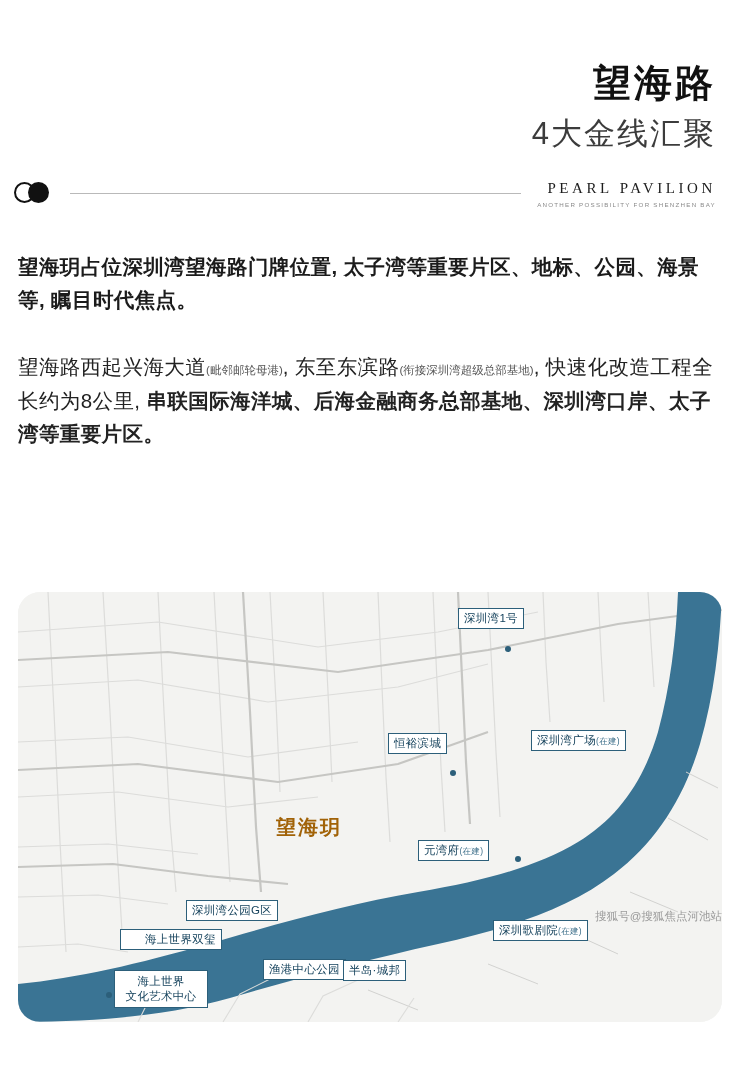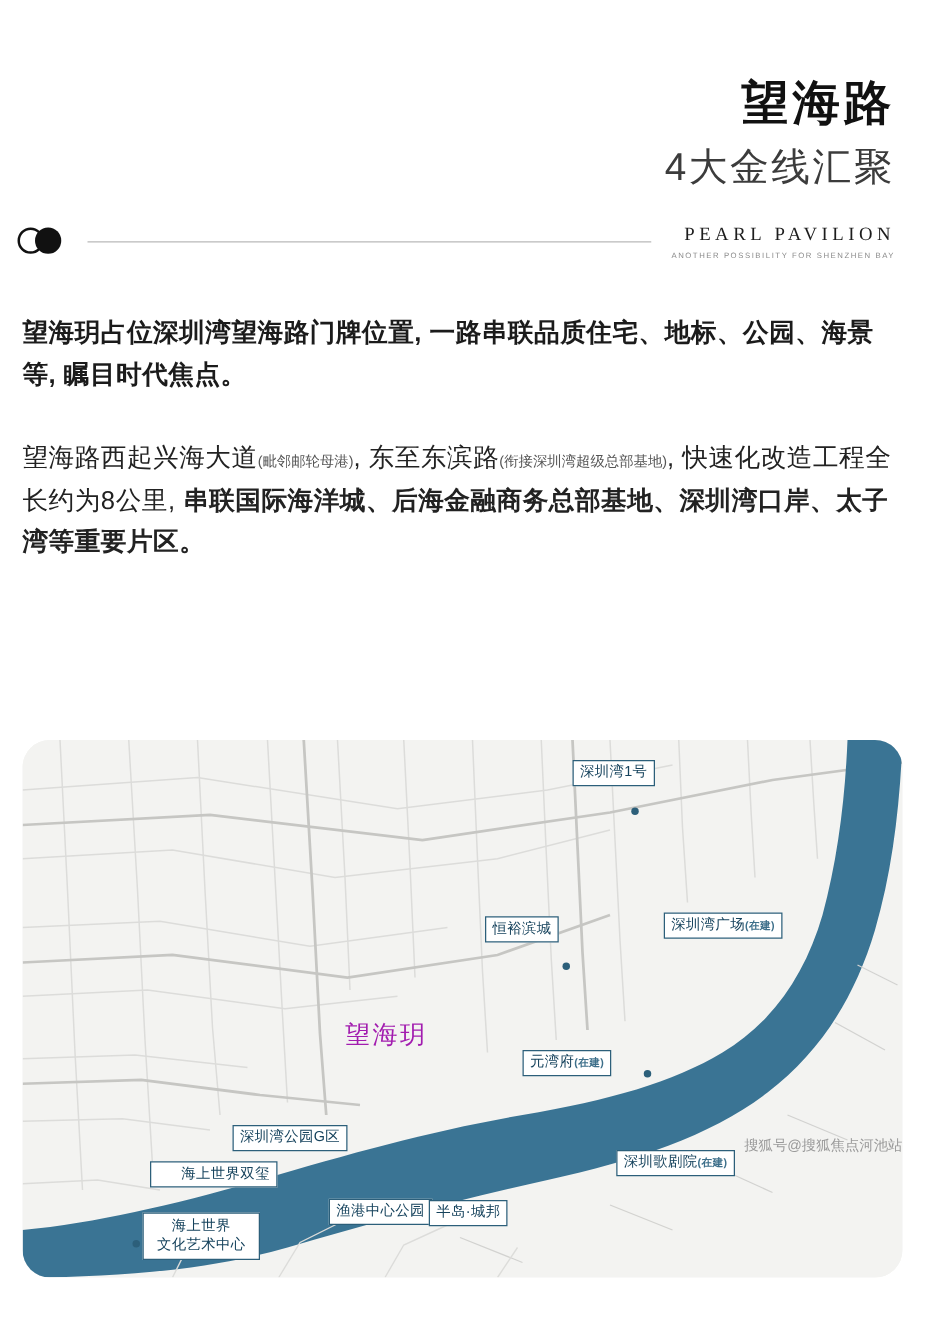--- a/index.html
+++ b/index.html
@@ -153,40 +153,39 @@
     color: #15425c;
     font-size: 11.5px;
     line-height: 1.15;
     padding: 3px 5px;
     white-space: nowrap;
     letter-spacing: 0.3px;
   }
   .poi .sub {
     font-size: 8.5px;
     color: #3d6f8a;
-    font-weight: bold;
   }
   .poi.two-line {
     white-space: normal;
     text-align: center;
     line-height: 1.3;
   }
   .poi-dot {
     position: absolute;
     width: 6px;
     height: 6px;
     border-radius: 50%;
     background: #2c5f7a;
   }
 
   .project-label {
     position: absolute;
     font-size: 20px;
-    font-weight: normal;
-    color: #a21caf;
+    font-weight: bold;
+    color: #a16207;
     letter-spacing: 2px;
   }
 
   
   .footer {
     position: absolute;
     right: 18px;
     bottom: 16px;
     display: flex;
     align-items: center;
@@ -212,21 +211,21 @@
     </div>
     <div class="brand-rule"></div>
     <div class="brand-text">
       <div class="brand-name">PEARL PAVILION</div>
       <div class="brand-tagline">ANOTHER POSSIBILITY FOR SHENZHEN BAY</div>
     </div>
   </div>
 
   <div class="copy">
     <p class="para lead">
-      <span>望海玥占位深圳湾望海路门牌位置, 一路串联品质住宅、地标、公园、海景</span><span class="b">等, 瞩目时代焦点。</span>
+      <span>望海玥占位深圳湾望海路门牌位置, 太子湾等重要片区、地标、公园、海景</span><span class="b">等, 瞩目时代焦点。</span>
     </p>
     <p class="para second">
       <span>望海路西起兴海大道</span><span class="small">(毗邻邮轮母港)</span><span>, 东至东滨路</span><span class="small">(衔接深圳湾超级总部基地)</span><span>, 快速化改造工程全长约为8公里, </span><span class="b">串联国际海洋城、后海金融商务总部基地、深圳湾口岸、太子湾等重要片区。</span>
     </p>
   </div>
 
   <div class="map-wrap">
     <svg class="map-svg" viewBox="0 0 704 430" preserveAspectRatio="none">
       <rect x="0" y="0" width="704" height="430" fill="#f3f3f1"></rect>
 

